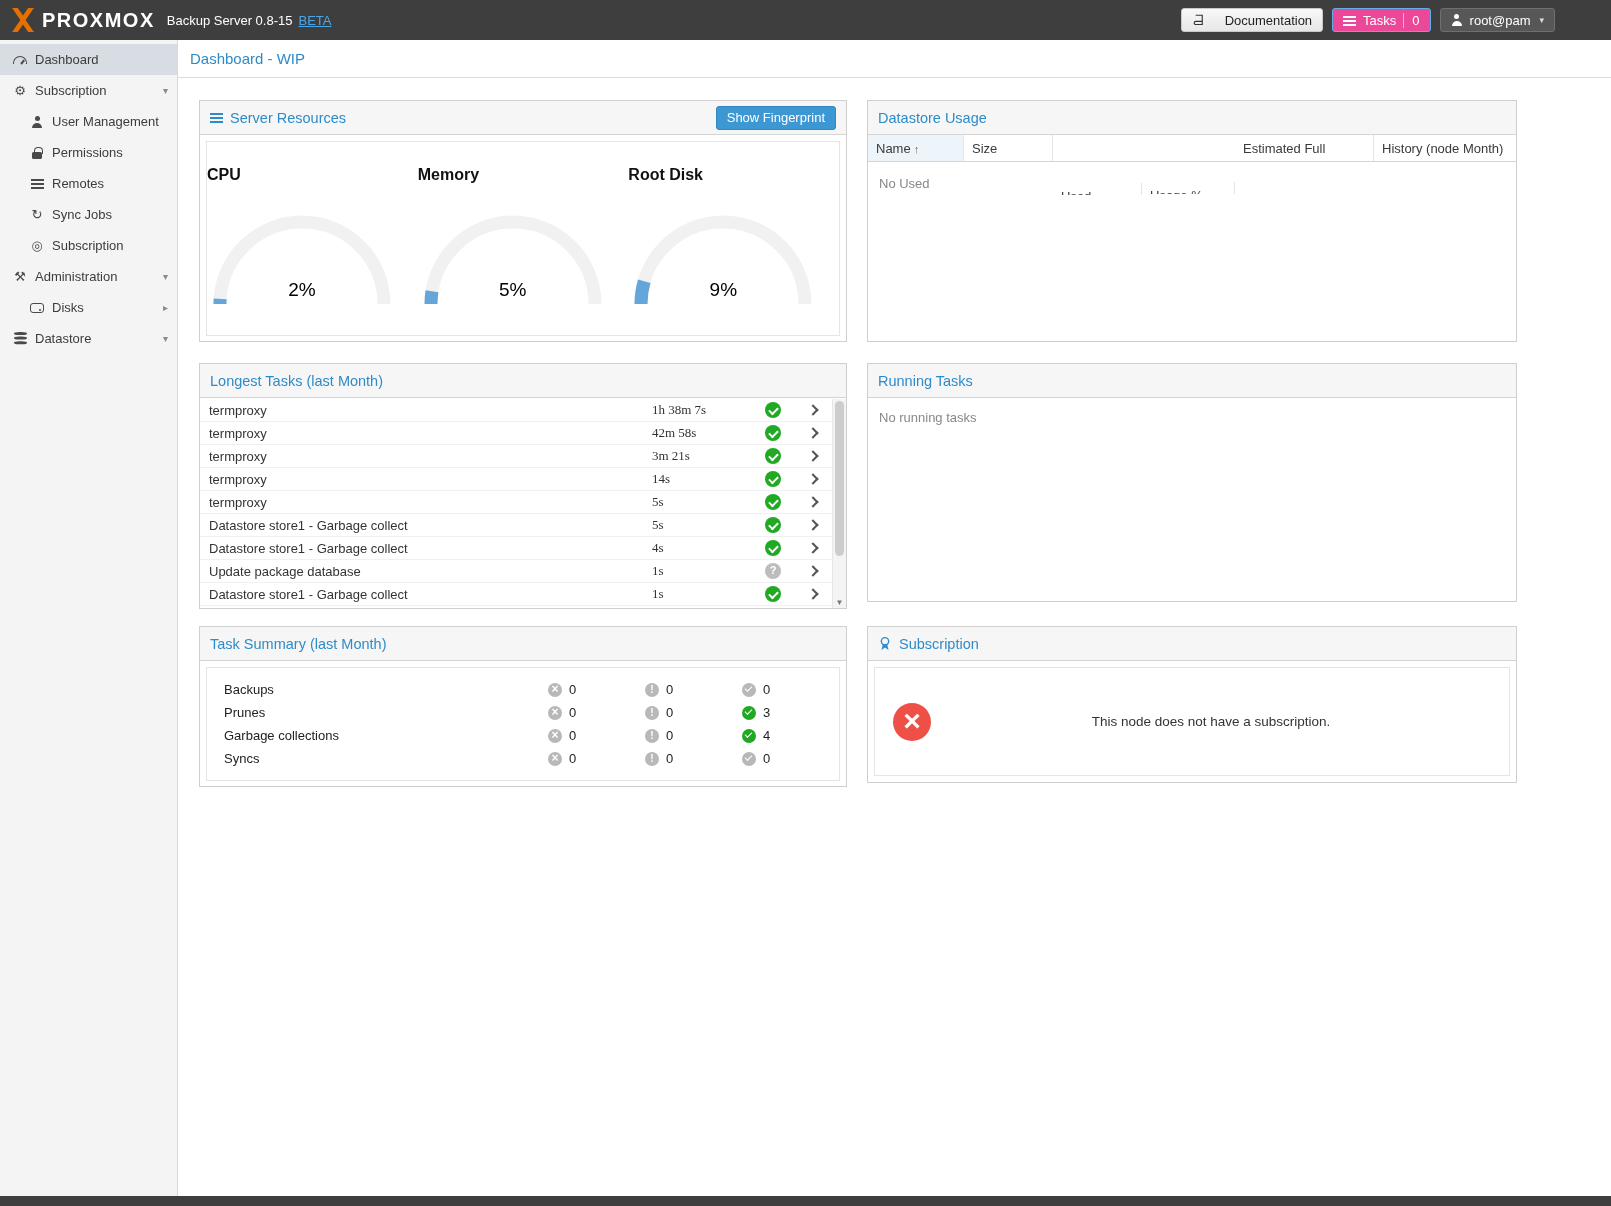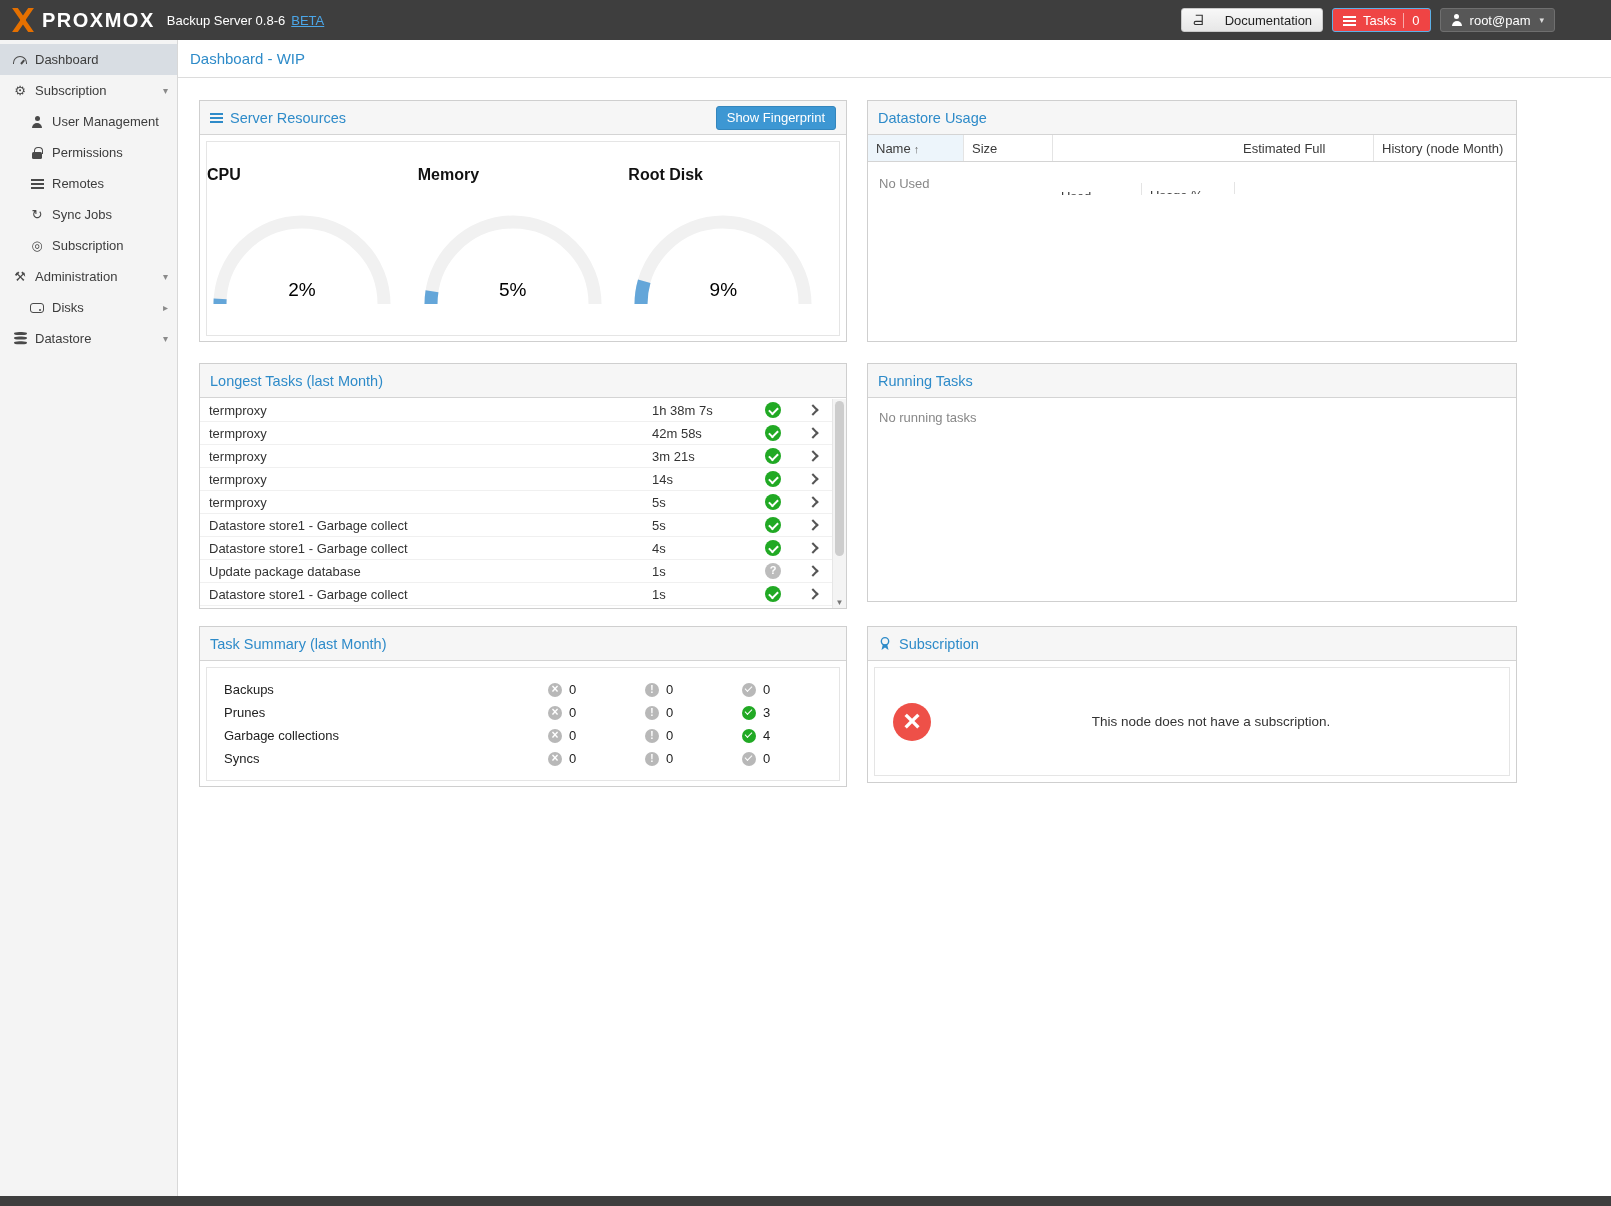--- a/index.html
+++ b/index.html
@@ -19,21 +19,21 @@
   .logo { display:flex; align-items:center; gap:6px; margin-right:12px; }
   .logo-text { font-weight:bold; font-size:20px; letter-spacing:1.5px; color:#fff; }
   .product { font-size:13px; color:#fff; margin-right:6px; }
   .beta-link { color:#4ba6e8; text-decoration:underline; font-size:13px; cursor:pointer; }
   .topbar-right { margin-left:auto; display:flex; align-items:center; gap:9px; padding-right:46px; }
   .btn {
     height:24px; border-radius:3px; display:inline-flex; align-items:center;
     gap:7px; padding:0 10px; font-size:13px; cursor:pointer; white-space:nowrap;
   }
   .btn-light { background:linear-gradient(#f8f8f8,#e7e7e7); border:1px solid #c9c9c9; color:#222;gap:20px; }
-  .btn-blue  { background:#ef4444; border:1px solid #5cb0e6; color:#fff; }
+  .btn-blue  { background:#ec4899; border:1px solid #5cb0e6; color:#fff; }
   .btn-dark  { background:#575757; border:1px solid #6f6f6f; color:#fff; }
   .tasks-count { border-left:1px solid rgba(255,255,255,.55); padding-left:8px; }
   .caret { font-size:9px; color:#ddd; margin-left:2px; }
 
   
   .bars-icon { width:13px; height:11px; position:relative; display:inline-block; }
   .bars-icon::before { content:""; position:absolute; left:0; top:1px; width:13px; height:2px;
     background:currentColor; box-shadow:0 4px 0 currentColor, 0 8px 0 currentColor; }
   .person-icon { position:relative; width:12px; height:12px; display:inline-block; }
   .person-icon::before { content:""; position:absolute; top:0; left:3.5px; width:5px; height:5px;
@@ -128,21 +128,21 @@
   .sort-arrow { color:#666; font-size:11px; margin-left:3px; }
   .c0{width:96px;} .c1{width:89px;} .c2{width:89px;margin-top:48px;} .c3{width:93px;margin-top:47px;} .c4{width:139px;}
   .c5{flex:1; border-right:none;}
   .empty-text { color:#888; padding:14px 11px; }
 
   
   .task-rows { position:absolute; left:0; right:14px; top:35px; bottom:0; overflow:hidden; }
   .task-row { height:23px; display:flex; align-items:center; border-bottom:1px solid #f0f0f0;
     padding-left:9px; cursor:pointer; }
   .tr-name { flex:1; white-space:nowrap; overflow:hidden; }
-  .tr-dur { width:100px; }
+  .tr-dur { width:100px;font-family:Liberation Serif, serif; }
   .tr-status { width:42px; display:flex; justify-content:center; }
   .tr-go { width:38px; display:flex; justify-content:center; }
   .scrollbar { position:absolute; right:0; top:35px; bottom:0; width:14px; background:#f4f4f4;
     border-left:1px solid #e6e6e6; cursor:pointer; }
   .scroll-thumb { position:absolute; top:2px; left:2px; width:9px; height:155px;
     background:#cdcdcd; border-radius:5px; }
   .scroll-down { position:absolute; bottom:1px; left:0; width:13px; text-align:center;
     font-size:8px; color:#777; }
 
   
@@ -165,21 +165,21 @@
 <body>
 
 <div class="topbar">
   <div class="logo">
     <svg width="26" height="26" viewBox="0 0 100 100">
       <path d="M8 4 L30 4 L62 50 L30 96 L8 96 L40 50 Z" fill="#e57000"></path>
       <path d="M92 4 L70 4 L38 50 L70 96 L92 96 L60 50 Z" fill="#e57000"></path>
     </svg>
     <span class="logo-text">PROXMOX</span>
   </div>
-  <span class="product">Backup Server 0.8-6</span>
+  <span class="product">Backup Server 0.8-15</span>
   <a class="beta-link">BETA</a>
 
   <div class="topbar-right">
     <div class="btn btn-light">
       <svg width="13" height="13" viewBox="0 0 16 16">
         <path d="M4.6 1.5 h8 v11.4 H4.6 a1.9 1.9 0 0 1 0 -3.8 h8" fill="none" stroke="#333" stroke-width="1.4"></path>
       </svg>
       <span>Documentation</span>
     </div>
     <div class="btn btn-blue">

